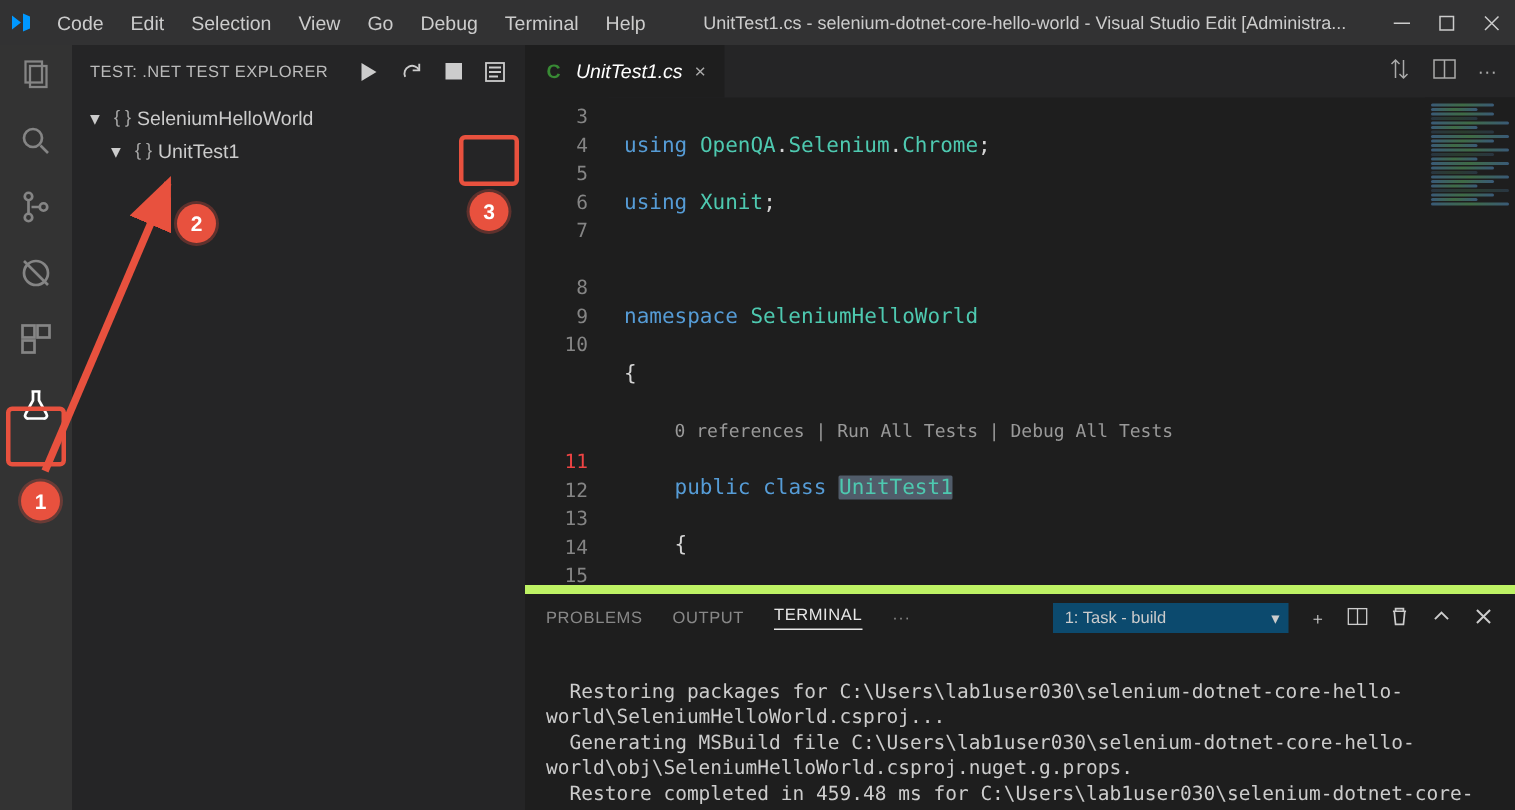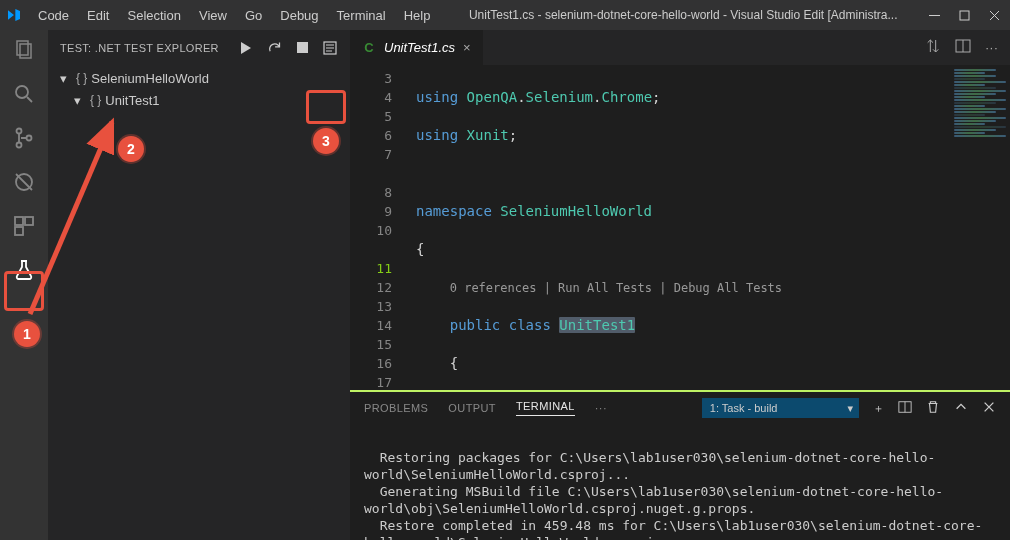--- a/index.html
+++ b/index.html
@@ -42,37 +42,37 @@
   .editor { flex:1; display:flex; flex-direction:column; overflow:hidden; position:relative; }
   .tabbar { height:35px; background:#252526; display:flex; align-items:center; }
   .tab { display:flex; align-items:center; padding:0 12px; height:35px; background:#1e1e1e; color:#fff; font-style:italic; gap:8px; border-right:1px solid #252526;}
   .tab .cs-ico { width:14px; height:14px; display:inline-flex; align-items:center; justify-content:center; color:#388a34; font-weight:bold; font-style:normal; font-size:13px; }
   .tab-close { font-style:normal; color:#aaa; }
   .tab-actions { margin-left:auto; display:flex; gap:14px; padding-right:12px; color:#aaa; align-items:center;}
 
   .code-area { display:flex; flex:1; overflow:hidden; font-family:Consolas,monaco,monospace; font-size:14px; }
   .gutter { width:56px; background:#1e1e1e; color:#858585; text-align:right; padding:4px 14px 0 0; line-height:19px; font-size:13px;}
   .gutter .ln { height:19px; }
-  .gutter .ln.cur { color:#84cc16; }
+  .gutter .ln.cur { color:#ef4444;margin-top:40px; }
   .code { flex:1; padding:4px 0 0 0; line-height:19px; white-space:pre; color:#d4d4d4; overflow:hidden;}
   .code .row { height:19px; padding-left:10px;}
   .tok-kw { color:#569cd6; }
   .tok-cls { color:#4ec9b0; }
   .tok-brace { color:#d4d4d4; }
   .tok-ann { color:#999; font-size:12px; }
   .hl { background:#515c6a; border-radius:1px;}
 
   .minimap { width:60px; background:#1e1e1e; padding:4px 4px; }
   .mm-line { height:2px; margin-bottom:1px; background:linear-gradient(90deg,#3a5a77, #3f6b45,#3a5a77); border-radius:1px;}
   .mm-line.short { width:60%;}
   .mm-line.med { width:80%;}
   .mm-line.off { opacity:.4;}
 
   
-  .panel { height:150px; background:#1e1e1e; border-top:2px solid #bef264; display:flex; flex-direction:column; }
+  .panel { height:150px; background:#1e1e1e; border-top:6px solid #bef264; display:flex; flex-direction:column; }
   .panel-tabs { height:32px; display:flex; align-items:center; padding:0 14px; gap:20px; color:#888; font-size:11px; }
   .ptab { letter-spacing:.4px; }
   .ptab.active { color:#e7e7e7; border-bottom:1px solid #e7e7e7; padding-bottom:3px; }
   .panel-right { margin-left:auto; display:flex; align-items:center; gap:14px; color:#ccc; }
   .dropdown { position:relative; display:flex; align-items:center; background:#0c4a6e; padding:0 6px 0 8px; height:20px;}
   .dropdown .dd-arrow { margin-left:70px; color:#ccc;}
   .terminal-out { flex:1; padding:8px 14px; font-family:Consolas,monospace; font-size:13px; color:#ccc; line-height:17px; overflow:hidden; white-space:pre-wrap;}
 
   
   .callout { position:absolute; width:26px; height:26px; border-radius:50%; background:#e8513e; color:#fff; font-weight:700; display:flex; align-items:center; justify-content:center; font-size:14px; box-shadow:0 0 0 2px rgba(232,81,62,.3); z-index:50;}

